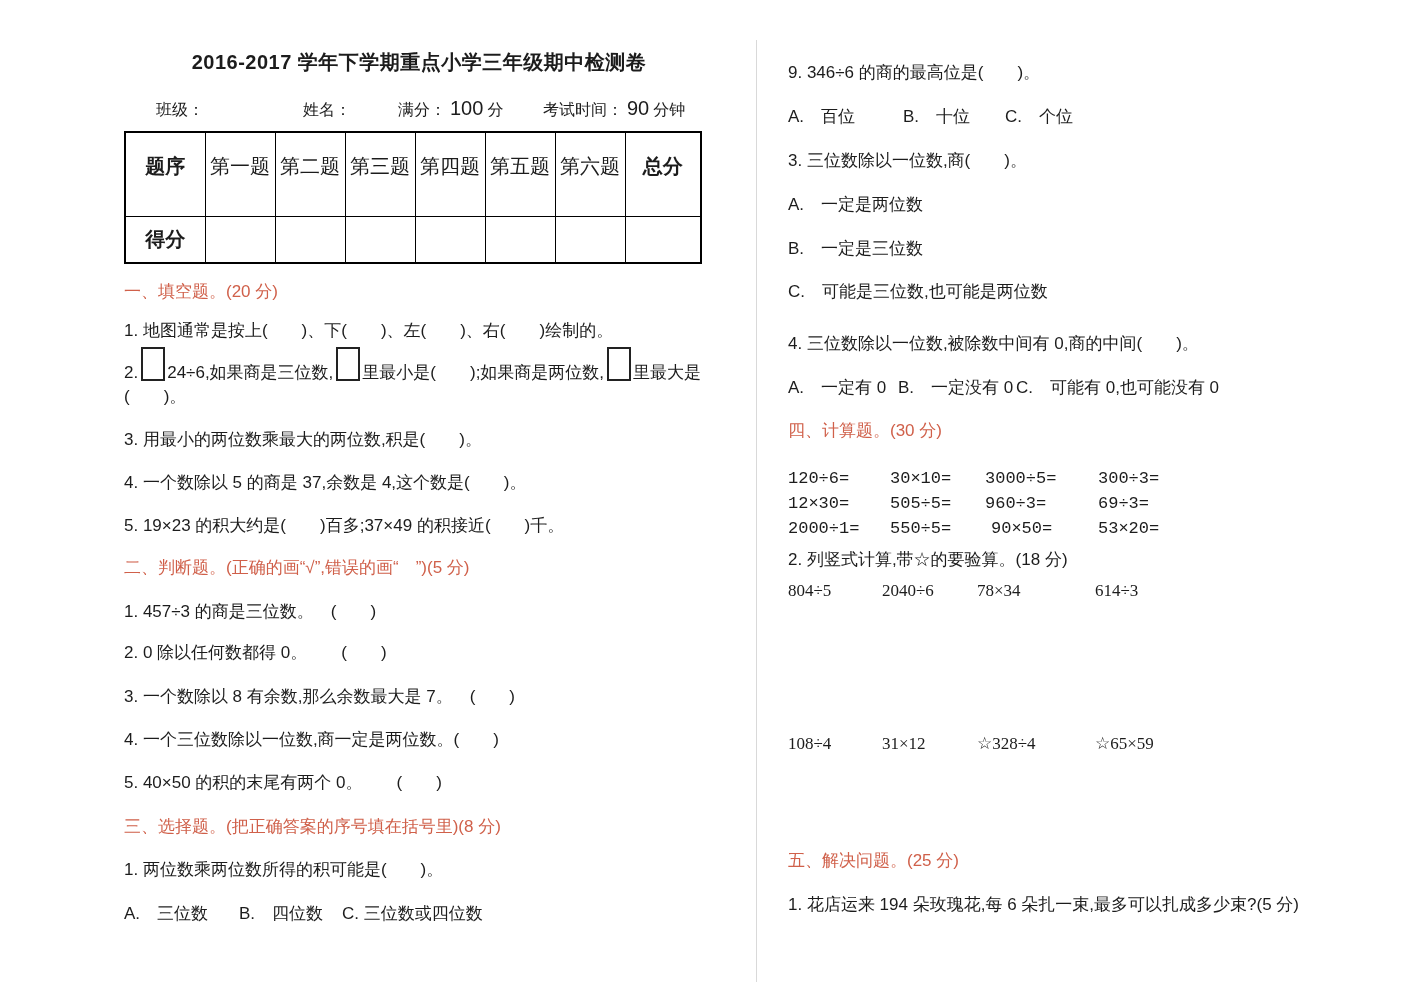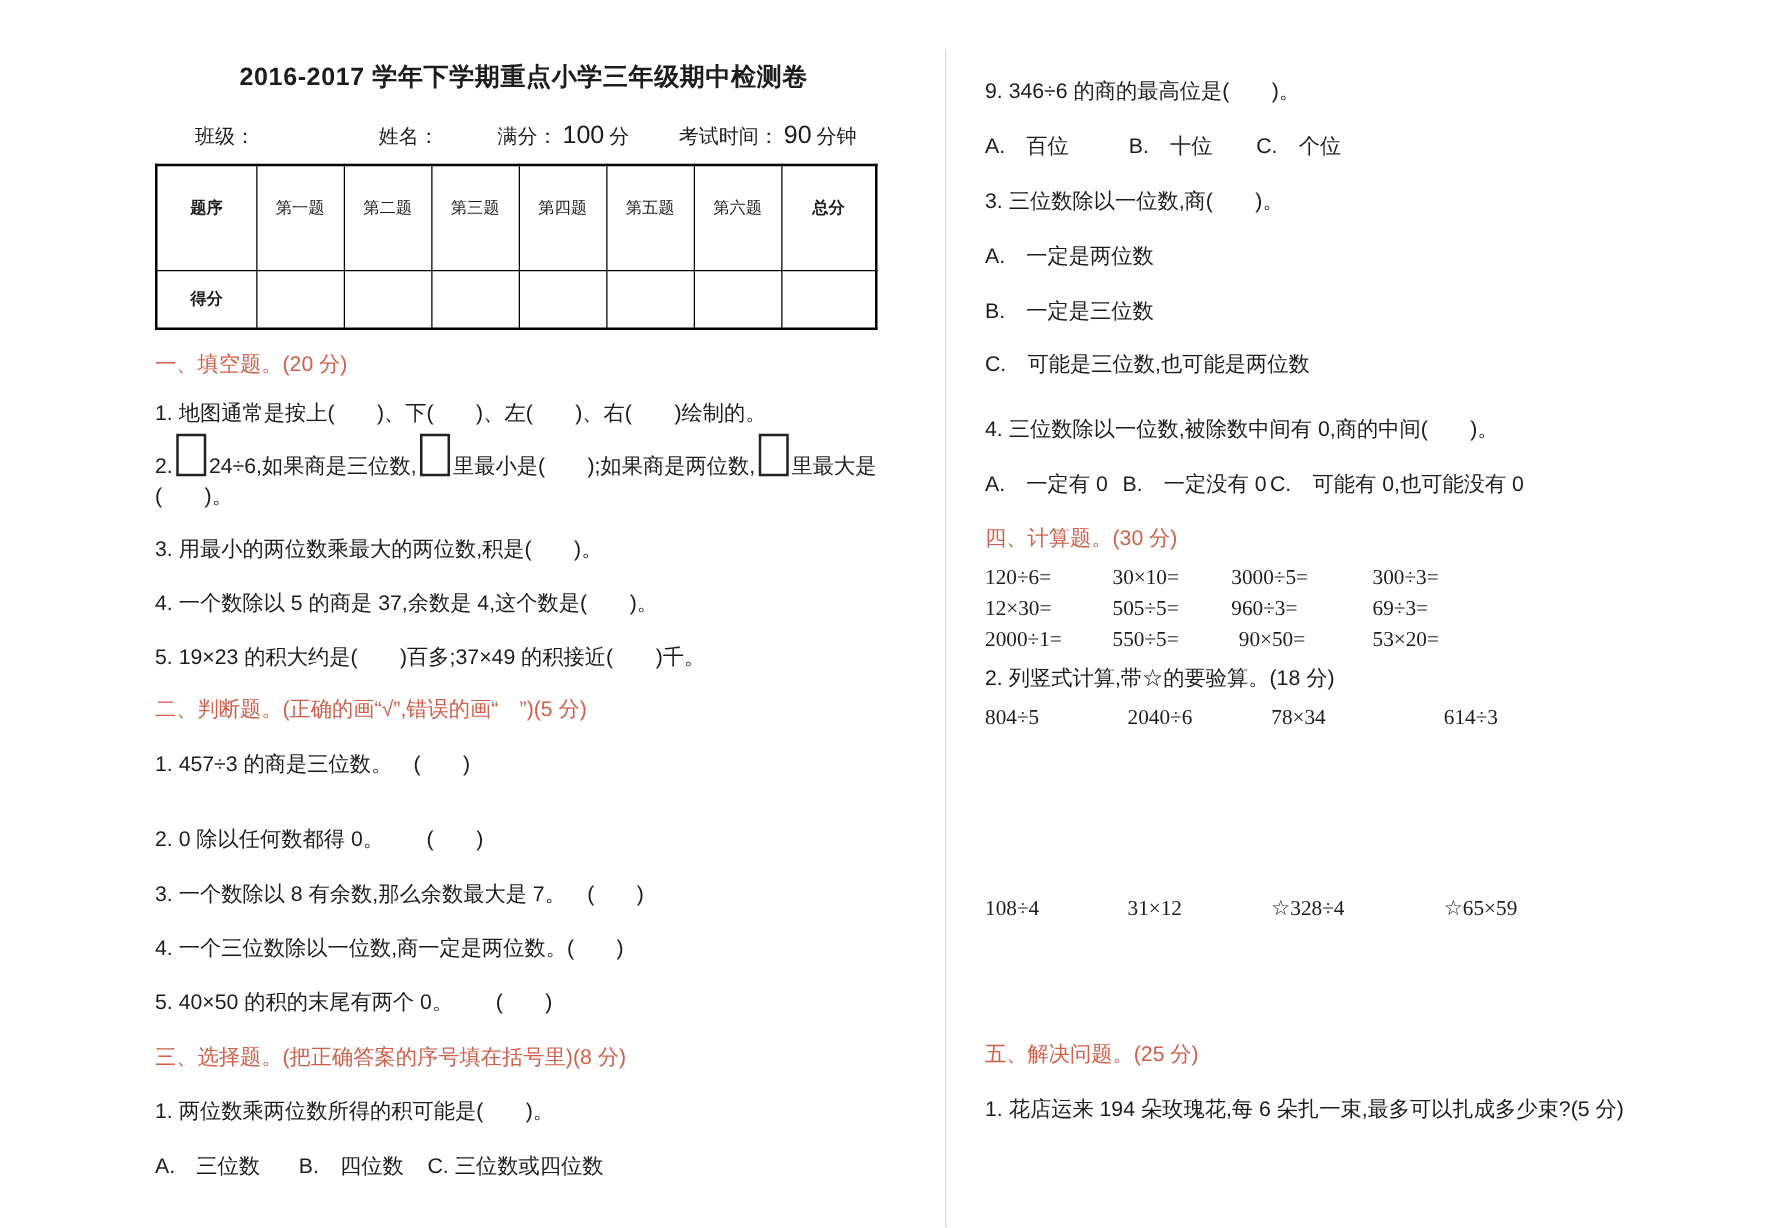--- a/index.html
+++ b/index.html
@@ -49,21 +49,21 @@
   table.score-table {
     border-collapse: collapse;
     table-layout: fixed;
     width: 576px;
     margin-top: 10px;
   }
   table.score-table td {
     border: 1px solid #000;
     text-align: center;
     vertical-align: middle;
-    font-size: 13px;
+    font-size: 20px;
   }
   table.score-table { border: 2px solid #000; }
   tr.head-row td { height: 84px; padding-bottom: 16px; }
   tr.score-row td { height: 47px; }
   td.bold { font-weight: bold; font-size: 17px; }
   td.kai  { font-weight: normal; }
 
   .sec-heading { color: var(--accent); }
   .line { }
   .opts { display: flex; align-items: baseline; }
@@ -79,26 +79,26 @@
     background: #fff;
   }
   .box-line { line-height: 24px; }
 
   .serif { font-family: "Liberation Serif", serif; }
 
   .oral-grid {
     display: grid;
     grid-template-columns: 102px 95px 113px 1fr;
     row-gap: 3px;
-    margin-top: 9px;
+    margin-top: 26px;
+    font-family: Liberation Mono, monospace;
   }
   .calc-row {
     display: grid;
     grid-template-columns: 94px 95px 118px 1fr;
-    gap: 20px;
   }
 </style>
 </head>
 <body>
 
 <div id="paper">
   <div class="divider"></div>
 
   <div class="col col-left">
     <h1 class="title">2016-2017 学年下学期重点小学三年级期中检测卷</h1>
@@ -149,21 +149,21 @@
     <div class="line" style="margin-top:17px">1. 地图通常是按上(　　)、下(　　)、左(　　)、右(　　)绘制的。</div>
     <div class="line box-line" style="margin-top:5px">
       <span>2.</span><span class="blank-box"></span><span>24÷6,如果商是三位数,</span><span class="blank-box"></span><span>里最小是(　　);如果商是两位数,</span><span class="blank-box"></span><span>里最大是(　　)。</span>
     </div>
     <div class="line" style="margin-top:20px">3. 用最小的两位数乘最大的两位数,积是(　　)。</div>
     <div class="line" style="margin-top:21px">4. 一个数除以 5 的商是 37,余数是 4,这个数是(　　)。</div>
     <div class="line" style="margin-top:21px">5. 19×23 的积大约是(　　)百多;37×49 的积接近(　　)千。</div>
 
     <div class="sec-heading" style="margin-top:20px">二、判断题。(正确的画“√”,错误的画“　”)(5 分)</div>
     <div class="line" style="margin-top:22px">1. 457÷3 的商是三位数。　(　　)</div>
-    <div class="line" style="margin-top:38px">2. 0 除以任何数都得 0。　　(　　)</div>
+    <div class="line" style="margin-top:19px">2. 0 除以任何数都得 0。　　(　　)</div>
     <div class="line" style="margin-top:22px">3. 一个数除以 8 有余数,那么余数最大是 7。　(　　)</div>
     <div class="line" style="margin-top:21px">4. 一个三位数除以一位数,商一定是两位数。(　　)</div>
     <div class="line" style="margin-top:21px">5. 40×50 的积的末尾有两个 0。　　(　　)</div>
 
     <div class="sec-heading" style="margin-top:22px">三、选择题。(把正确答案的序号填在括号里)(8 分)</div>
     <div class="line" style="margin-top:21px">1. 两位数乘两位数所得的积可能是(　　)。</div>
     <div class="line opts" style="margin-top:22px">
       <span style="width:115px">A.　三位数</span>
       <span style="width:103px">B.　四位数</span>
       <span>C. 三位数或四位数</span>

